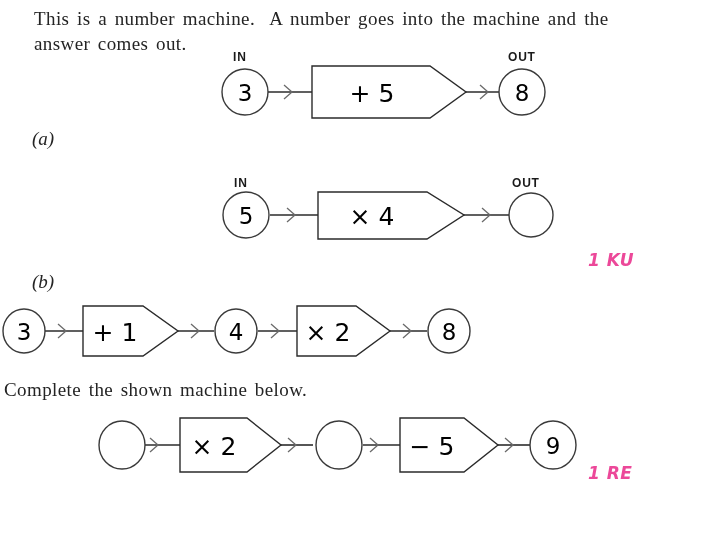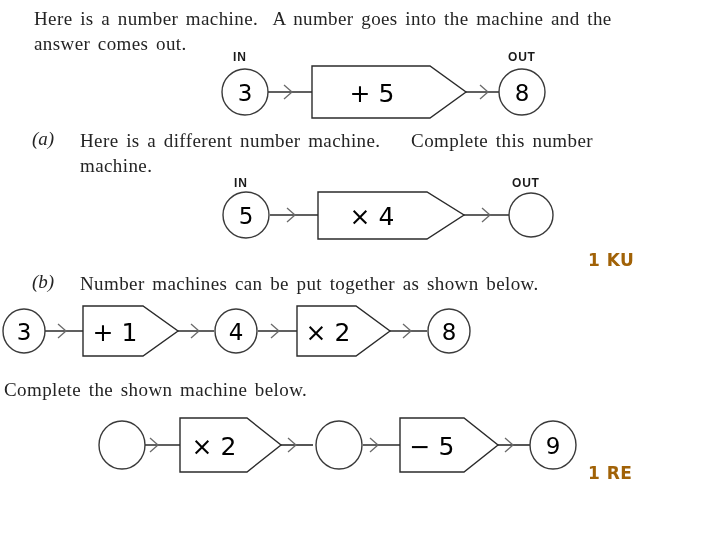--- a/index.html
+++ b/index.html
@@ -32,21 +32,22 @@
     font-style: italic;
     font-size: 19px;
     color: #242424;
   }
   .marks {
     position: absolute;
     font-family: "DejaVu Sans", "Liberation Sans", sans-serif;
     font-weight: bold;
     font-size: 17px;
     letter-spacing: 0.5px;
-    color: #a16207;
+    color: #ec4899;
+    font-style: italic;
   }
   .inout {
     position: absolute;
     font-family: Liberation Sans, sans-serif;
     font-size: 12px;
     font-weight: bold;
     letter-spacing: 0.8px;
     color: #1a1a1a;
   }
   .diagram {
@@ -87,21 +88,21 @@
     stroke: #6a6a6a;
     stroke-width: 1.3;
     fill: none;
   }
 </style>
 </head>
 <body>
 
 <div id="page">
 
-  <div class="prose" style="left:34px; top:6px; width:660px;">Here is a number machine.  A number goes into the machine and the
+  <div class="prose" style="left:34px; top:6px; width:660px;">This is a number machine.  A number goes into the machine and the
 answer comes out.</div>
 
   <span class="inout" style="left:233px; top:50px;">IN</span>
   <span class="inout" style="left:508px; top:50px;">OUT</span>
 
   <svg class="diagram" width="720" height="540" style="top:0;left:0;pointer-events:none;">
 
     <line class="wire" x1="268" y1="92" x2="312" y2="92"></line>
     <polyline class="chev" points="284,85 292,92 284,99"></polyline>
 
@@ -111,43 +112,40 @@
     <line class="wire" x1="466" y1="92" x2="506" y2="92"></line>
     <polyline class="chev" points="480,85 488,92 480,99"></polyline>
 
     <ellipse class="stroke-circle" cx="245" cy="92" rx="23" ry="23"></ellipse>
     <text class="node-val" x="245" y="93">3</text>
     <ellipse class="stroke-circle" cx="522" cy="92" rx="23" ry="23"></ellipse>
     <text class="node-val" x="522" y="93">8</text>
   </svg>
 
   <span class="qlabel" style="left:32px; top:128px;">(a)</span>
-  <div class="prose" style="left:80px; top:128px; width:600px;">Here is a different number machine.    Complete this number
-machine.</div>
 
   <span class="inout" style="left:234px; top:176px;">IN</span>
   <span class="inout" style="left:512px; top:176px;">OUT</span>
 
   <svg class="diagram" width="720" height="540" style="top:0;left:0;pointer-events:none;">
     <line class="wire" x1="270" y1="215" x2="318" y2="215"></line>
     <polyline class="chev" points="287,208 295,215 287,222"></polyline>
     <polygon class="stroke-shape" points="318,192 427,192 464,215 427,239 318,239"></polygon>
     <text class="op-val" x="372" y="216">× 4</text>
     <line class="wire" x1="464" y1="215" x2="512" y2="215"></line>
     <polyline class="chev" points="482,208 490,215 482,222"></polyline>
     <ellipse class="stroke-circle" cx="246" cy="215" rx="23" ry="23"></ellipse>
     <text class="node-val" x="246" y="216">5</text>
     <ellipse class="stroke-circle" cx="531" cy="215" rx="22" ry="22"></ellipse>
     <text class="node-val" x="531" y="216"></text>
   </svg>
 
   <span class="marks" style="left:588px; top:250px;">1 KU</span>
 
   <span class="qlabel" style="left:32px; top:271px;">(b)</span>
-  <div class="prose" style="left:80px; top:271px; width:600px;">Number machines can be put together as shown below.</div>
 
   <svg class="diagram" width="720" height="540" style="top:0;left:0;pointer-events:none;">
 
     <line class="wire" x1="45" y1="331" x2="83" y2="331"></line>
     <polyline class="chev" points="58,324 66,331 58,338"></polyline>
     <polygon class="stroke-shape" points="83,306 143,306 178,331 143,356 83,356"></polygon>
     <text class="op-val" x="115" y="332">+ 1</text>
 
     <line class="wire" x1="178" y1="331" x2="214" y2="331"></line>
     <polyline class="chev" points="191,324 199,331 191,338"></polyline>

